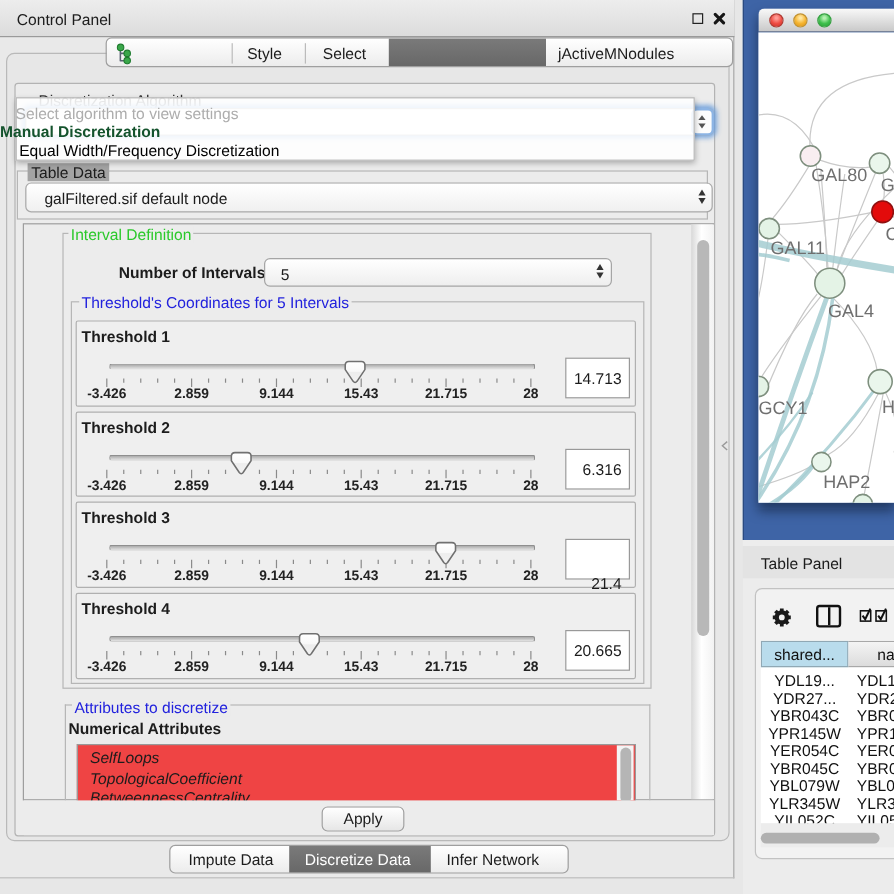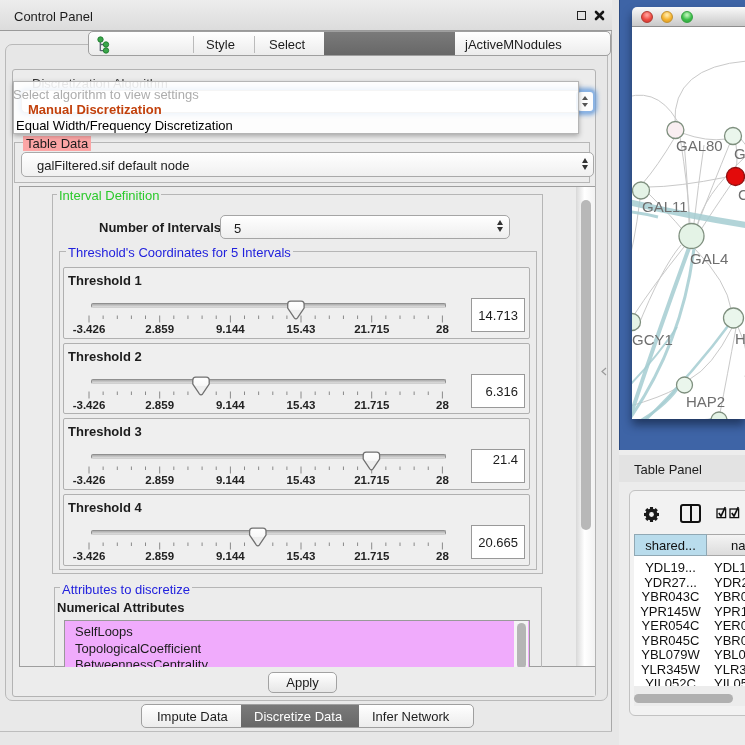--- a/index.html
+++ b/index.html
@@ -50,21 +50,21 @@
 </div>
 
 <div class="abs t13" style="left:32px;top:76px;color:#333;">Discretization Algorithm</div>
 
 <div class="abs" style="left:21px;top:90px;width:574px;height:23px;background:#fff;border:1px solid #a9a9a9;border-radius:5px;box-shadow:0 0 4px 2px rgba(110,160,220,0.9);"></div>
 <div class="abs" style="left:576px;top:90px;width:19px;height:23px;border-radius:5px;border:2.5px solid #8cb4e4;background:#fdfdfd;"></div>
 <div class="abs" style="left:582px;top:96px;width:0;height:0;border-left:3.5px solid transparent;border-right:3.5px solid transparent;border-bottom:4.5px solid #555;"></div>
 <div class="abs" style="left:582px;top:103px;width:0;height:0;border-left:3.5px solid transparent;border-right:3.5px solid transparent;border-top:4.5px solid #555;"></div>
 
 <div class="abs" style="left:14px;top:142px;width:576px;height:41px;border:1px solid #b6b6b6;"></div>
-<div class="abs t13" style="left:23px;top:136px;background:#fca5a5;padding:0 3px;">Table Data</div>
+<div class="abs t13" style="left:23px;top:136px;background:#a3a3a3;padding:0 3px;">Table Data</div>
 <div class="abs" style="left:21px;top:152px;width:573px;height:25px;background:linear-gradient(#ffffff,#f0f0f0);border:1px solid #a9a9a9;border-radius:5px;"></div>
 <div class="abs t13" style="left:37px;top:158px;">galFiltered.sif default node</div>
 <div class="abs" style="left:582px;top:158px;width:0;height:0;border-left:3.5px solid transparent;border-right:3.5px solid transparent;border-bottom:5px solid #333;"></div>
 <div class="abs" style="left:582px;top:165px;width:0;height:0;border-left:3.5px solid transparent;border-right:3.5px solid transparent;border-top:5px solid #333;"></div>
 
 <div class="abs" style="left:19px;top:186px;width:576px;height:481px;border:1px solid #9e9e9e;background:#ececec;"></div>
 
 <div class="abs" style="left:576px;top:187px;width:19px;height:479px;background:linear-gradient(90deg,#d8d8d8,#ffffff 45%,#f2f2f2);"></div>
 <div class="abs" style="left:581px;top:200px;width:10px;height:330px;background:#b8b8b8;border-radius:5px;"></div>
 
@@ -228,21 +228,21 @@
   </svg>
   <div class="abs" style="left:63px;top:418.4px;width:467px;height:71.5px;">
     <div class="abs" style="left:-4px;top:56px;width:60px;text-align:center;font-size:11.5px;font-weight:600;color:#222;">-3.426</div>
     <div class="abs" style="left:66.68px;top:56px;width:60px;text-align:center;font-size:11.5px;font-weight:600;color:#222;">2.859</div>
     <div class="abs" style="left:137.36px;top:56px;width:60px;text-align:center;font-size:11.5px;font-weight:600;color:#222;">9.144</div>
     <div class="abs" style="left:208px;top:56px;width:60px;text-align:center;font-size:11.5px;font-weight:600;color:#222;">15.43</div>
     <div class="abs" style="left:278.72px;top:56px;width:60px;text-align:center;font-size:11.5px;font-weight:600;color:#222;">21.715</div>
     <div class="abs" style="left:349.4px;top:56px;width:60px;text-align:center;font-size:11.5px;font-weight:600;color:#222;">28</div>
   </div>
   <div class="abs" style="left:471px;top:449.4px;width:54px;height:34px;background:#fff;border:1px solid #999;"></div>
-  <div class="abs t13" style="left:471px;top:452px;width:47px;text-align:right;">21.4</div>
+  <div class="abs t13" style="left:471px;top:479px;width:47px;text-align:right;">21.4</div>
   <div class="abs" style="left:63px;top:494.1px;width:467px;height:71.5px;background:#efefef;border:1px solid #b0b0b0;border-radius:2px;"></div>
   <div class="abs t13 bold" style="left:68px;top:500.1px;">Threshold 4</div>
   <div class="abs" style="left:91px;top:530.1px;width:355px;height:5px;border-radius:2px;background:linear-gradient(#ababab,#dedede);border:1px solid #8f8f8f;border-bottom-color:#d0d0d0;"></div>
   <svg class="abs" style="left:0px;top:494.1px;" width="530" height="71.5">
     <defs>
       <linearGradient id="thumbgrad" x1="0" y1="-4.3" x2="0" y2="14" gradientUnits="userSpaceOnUse">
         <stop offset="0" stop-color="#ffffff"></stop>
         <stop offset="0.45" stop-color="#f8f8f8"></stop>
         <stop offset="0.5" stop-color="#ededed"></stop>
         <stop offset="1" stop-color="#f2f2f2"></stop>
@@ -285,21 +285,21 @@
     <div class="abs" style="left:208px;top:56px;width:60px;text-align:center;font-size:11.5px;font-weight:600;color:#222;">15.43</div>
     <div class="abs" style="left:278.72px;top:56px;width:60px;text-align:center;font-size:11.5px;font-weight:600;color:#222;">21.715</div>
     <div class="abs" style="left:349.4px;top:56px;width:60px;text-align:center;font-size:11.5px;font-weight:600;color:#222;">28</div>
   </div>
   <div class="abs" style="left:471px;top:525.1px;width:54px;height:34px;background:#fff;border:1px solid #999;"></div>
   <div class="abs t13" style="left:471px;top:535.1px;width:47px;text-align:right;">20.665</div>
 
 <div class="abs" style="left:54px;top:587px;width:488px;height:85px;border:1px solid #b6b6b6;border-bottom:none;"></div>
 <div class="abs t13" style="left:60px;top:582px;background:#ececec;padding:0 2px;color:#2222dd;">Attributes to discretize</div>
 <div class="abs t13 bold" style="left:57px;top:600px;">Numerical Attributes</div>
-<div class="abs" style="left:64px;top:620px;width:466px;height:62px;background:#f0abfc;border:1px solid #999;overflow:hidden;">
+<div class="abs" style="left:64px;top:620px;width:466px;height:62px;background:#ef4444;border:1px solid #999;overflow:hidden;font-style:italic;">
   <div class="t13" style="padding:3px 0 0 10px;line-height:16.5px;">SelfLoops<br>TopologicalCoefficient<br>BetweennessCentrality</div>
   <div class="abs" style="right:1px;top:0;width:14px;height:46px;background:#f4f4f4;"></div>
   <div class="abs" style="right:3px;top:2px;width:9px;height:46px;background:#b5b5b5;border-radius:4.5px;"></div>
 </div>
 
 <div class="abs" style="left:20px;top:667px;width:575px;height:29px;background:#ececec;"></div>
 
 <div class="abs" style="left:268px;top:672px;width:69px;height:21px;background:linear-gradient(#ffffff,#e6e6e6);border:1px solid #a2a2a2;border-radius:5px;text-align:center;">
   <span class="t13" style="line-height:19px;">Apply</span>
 </div>
@@ -311,21 +311,21 @@
   <div class="abs t13" style="left:230px;top:4px;">Infer Network</div>
 </div>
 
 <svg class="abs" style="left:600px;top:366px;" width="8" height="11">
     <path d="M 6,2 L 2,5.5 L 6,9" stroke="#9a9a9a" stroke-width="1.2" fill="none"></path>
   </svg>
 <div class="abs" style="left:0;top:731px;width:612px;height:1px;background:#bdbdbd;"></div>
 
 <div class="abs" style="left:13px;top:81px;width:566px;height:53px;background:rgba(255,255,255,0.88);border:1px solid #b5b5b5;box-shadow:0 2px 5px rgba(0,0,0,0.3);"></div>
 <div class="abs t13" style="left:13px;top:87px;width:626px;text-align:left;color:#adadad;">Select algorithm to view settings</div>
-<div class="abs t13 bold" style="left:28px;top:102px;color:#c2410c;">Manual Discretization</div>
+<div class="abs t13 bold" style="left:0;top:102px;color:#14532d;">Manual Discretization</div>
 <div class="abs t13" style="left:16px;top:118px;color:#000;">Equal Width/Frequency Discretization</div>
 
 <div class="abs" style="left:619px;top:0;width:126px;height:450px;background:#3e64a6;border-left:1px solid #2b4a80;"></div>
 
 <div class="abs" style="left:632px;top:7px;width:113px;height:412px;border-radius:5px 0 0 0;box-shadow:0 6px 10px rgba(10,20,40,0.55);"></div>
 <div class="abs" style="left:632px;top:7px;width:113px;height:20px;background:linear-gradient(#f9f9f9,#c9c9c9);border-radius:5px 0 0 0;border-bottom:1px solid #8e8e8e;"></div>
 <div class="abs" style="left:641px;top:11px;width:12px;height:12px;border-radius:6px;background:radial-gradient(circle at 50% 30%, #ff9a94 10%, #ee4b42 55%, #c6332c);border:0.5px solid #b03a32;"></div>
 <div class="abs" style="left:661px;top:11px;width:12px;height:12px;border-radius:6px;background:radial-gradient(circle at 50% 30%, #ffe6a0 10%, #f5b32e 55%, #d79420);border:0.5px solid #c29230;"></div>
 <div class="abs" style="left:681px;top:11px;width:12px;height:12px;border-radius:6px;background:radial-gradient(circle at 50% 30%, #b4f0b0 10%, #3dbf4b 55%, #2d9e3a);border:0.5px solid #35a141;"></div>
 

